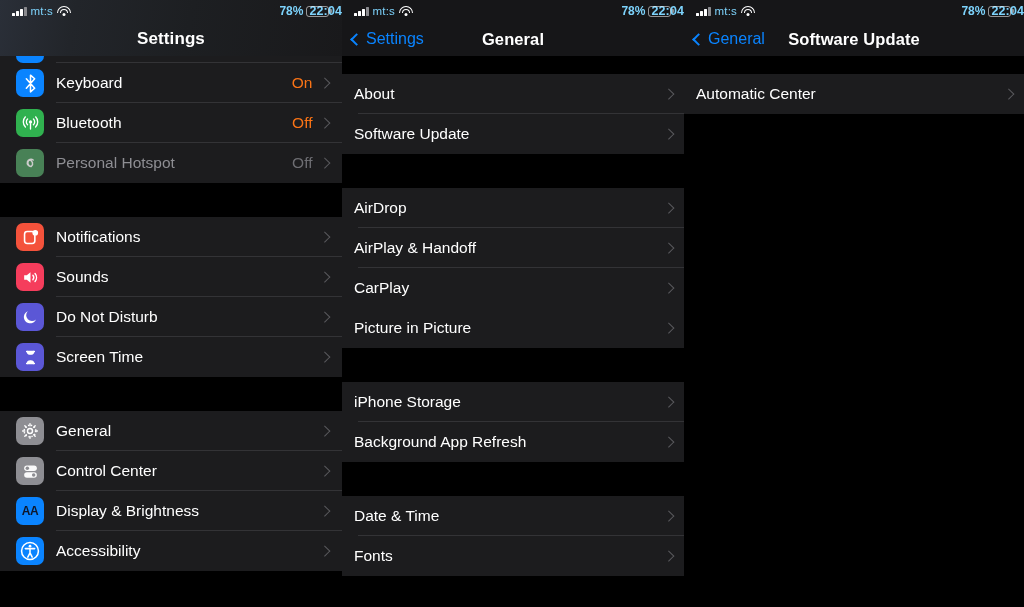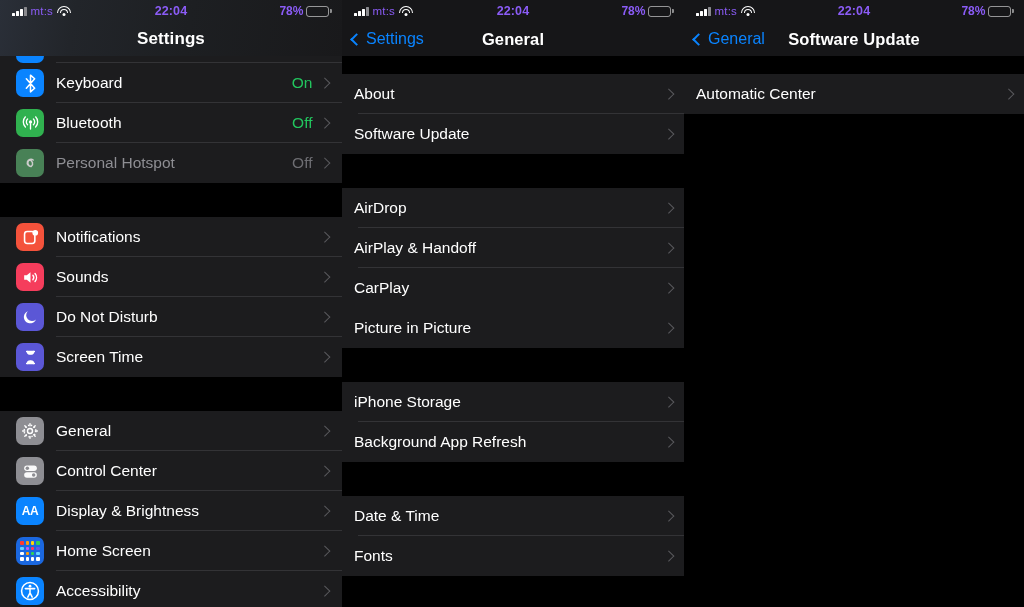--- a/index.html
+++ b/index.html
@@ -15,25 +15,25 @@
   
   .panel { position: absolute; top: 0; height: 607px; overflow: hidden; }
   #panel-settings { left: 0;   width: 342px; }
   #panel-general  { left: 342px; width: 342px; }
   #panel-update   { left: 684px; width: 340px; }
 
   
   .statusbar {
     position: relative; height: 22px; width: 100%;
     display: flex; align-items: center;
-    color: #8b5cf6; font-size: 12px; font-weight: bold;
+    color: #7dd3fc; font-size: 12px; font-weight: bold;
     z-index: 6;
   }
   .sb-left { display: flex; align-items: center; gap: 4px; padding-left: 12px; }
-  .sb-center { position: absolute; left: 0; right: 0; text-align: center; font-size: 12.5px; letter-spacing: .1px; }
+  .sb-center { position: absolute; left: 0; right: 0; text-align: right; font-size: 12.5px; letter-spacing: .1px; }
   .sb-right { margin-left: auto; display: flex; align-items: center; gap: 3px; padding-right: 10px; }
   .bars { display: flex; align-items: flex-end; gap: 1.5px; height: 10px; }
   .bars i { display: block; width: 2.5px; background: #fff; border-radius: .5px; }
   .bars i:nth-child(1) { height: 3.5px; }
   .bars i:nth-child(2) { height: 5.5px; }
   .bars i:nth-child(3) { height: 7.5px; }
   .bars i:nth-child(4) { height: 9.5px; background: #8a8a8e; }
   .carrier { font-size: 11.5px; font-weight: normal; letter-spacing: .2px; }
   .wifi { position: relative; width: 14px; height: 11px; }
   .wifi span { position: absolute; left: 50%; border: 1.6px solid #fff; border-bottom: none;
@@ -88,21 +88,21 @@
   .row-icon {
     width: 28px; height: 28px; border-radius: 7px; margin-left: 16px;
     flex: 0 0 28px; display: flex; align-items: center; justify-content: center;
     position: relative; overflow: hidden;
   }
   .row-label { color: #fff; font-size: 15.5px; margin-left: 12px; white-space: nowrap; }
   .row.dim .row-label { color: #8e8e93; }
   .row.dim .row-value { color: #6d6d72; }
   .row.dim .row-icon { filter: saturate(.55) brightness(.8); }
   .row-right { margin-left: auto; display: flex; align-items: center; gap: 8px; }
-  .row-value { color: #22c55e; font-size: 15.5px; }
+  .row-value { color: #f97316; font-size: 15.5px; }
   .chev {
     width: 7.5px; height: 7.5px;
     border-top: 1.8px solid #5a5a5e; border-right: 1.8px solid #5a5a5e;
     transform: rotate(45deg);
   }
 
   
   #panel-settings .row { width: 342px; }
   #panel-settings .row .sep { left: 56px; width: 286px; }
   #panel-settings .row-right { padding-right: 14px; }
@@ -127,21 +127,21 @@
   .ic-notif { background: #f4523b; }
   .ic-sounds { background: #f53d5c; }
   .ic-dnd { background: #5b57d6; }
   .ic-screentime { background: #5b57d6; }
   .ic-general { background: #8e8e93; }
   .ic-cc { background: #8e8e93; }
   .ic-display { background: #0a84ff; }
   .ic-home { background: #1b68e0; }
   .ic-access { background: #0a84ff; }
   .row-icon svg { display: block; }
-  .aa-text { color: #ffffff; font-size: 12px; font-weight: bold; letter-spacing: -.3px; }
+  .aa-text { color: #0f172a; font-size: 12px; font-weight: bold; letter-spacing: -.3px; }
 
   .home-grid { display: grid; grid-template-columns: repeat(4, 3.4px); grid-template-rows: repeat(4, 3.4px);
                gap: 2px; }
   .home-grid i { display: block; width: 3.4px; height: 3.4px; border-radius: 1px; }
 
   
   .cut-row {
     position: relative; height: 7px; background: #1c1c1e; overflow: hidden;
   }
   .cut-row .cut-icon {
@@ -338,47 +338,20 @@
           <div class="row-icon ic-display">
             <span class="aa-text">AA</span>
           </div>
           <span class="row-label">Display &amp; Brightness</span>
           <div class="row-right">
               <span class="chev"></span>
             </div>
           <div class="sep"></div>
         </div>
 
-        <div class="row">
-          <div class="row-icon ic-home">
-            <div class="home-grid">
-              <i style="background:#ff3b30"></i>
-                <i style="background:#ff9f0a"></i>
-                <i style="background:#ffd60a"></i>
-                <i style="background:#30d158"></i>
-              <i style="background:#64d2ff"></i>
-                <i style="background:#bf5af2"></i>
-                <i style="background:#ff375f"></i>
-                <i style="background:#5e5ce6"></i>
-              <i style="background:#ffffff"></i>
-                <i style="background:#ff9f0a"></i>
-                <i style="background:#30d158"></i>
-                <i style="background:#64d2ff"></i>
-              <i style="background:#ffffff"></i>
-                <i style="background:#ffffff"></i>
-                <i style="background:#ffffff"></i>
-                <i style="background:#ffffff"></i>
-            </div>
-          </div>
-          <span class="row-label">Home Screen</span>
-          <div class="row-right">
-              <span class="chev"></span>
-            </div>
-          <div class="sep"></div>
-        </div>
 
         <div class="row">
           <div class="row-icon ic-access">
             <svg width="22" height="22" viewBox="0 0 24 24" fill="none">
               <circle cx="12" cy="12" r="9.2" stroke="#fff" stroke-width="1.7"></circle>
               <circle cx="12" cy="6.8" r="1.5" fill="#fff"></circle>
               <path d="M6.9 9.4h10.2M12 9.8v4.3M12 14.1l-2.4 4.6M12 14.1l2.4 4.6" stroke="#fff" stroke-width="1.7" stroke-linecap="round"></path>
             </svg>
           </div>
           <span class="row-label">Accessibility</span>

